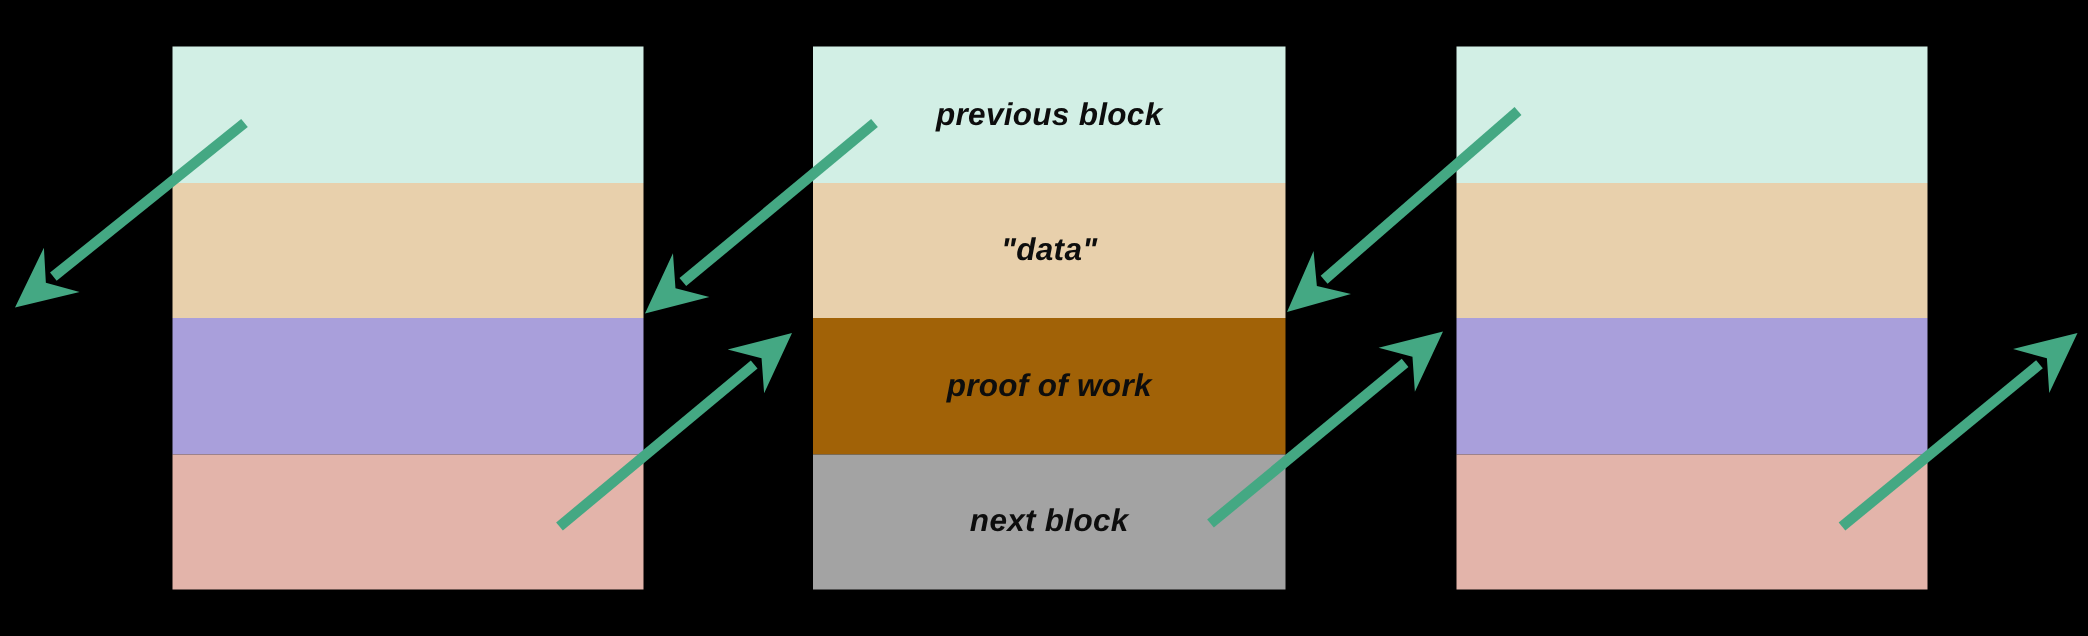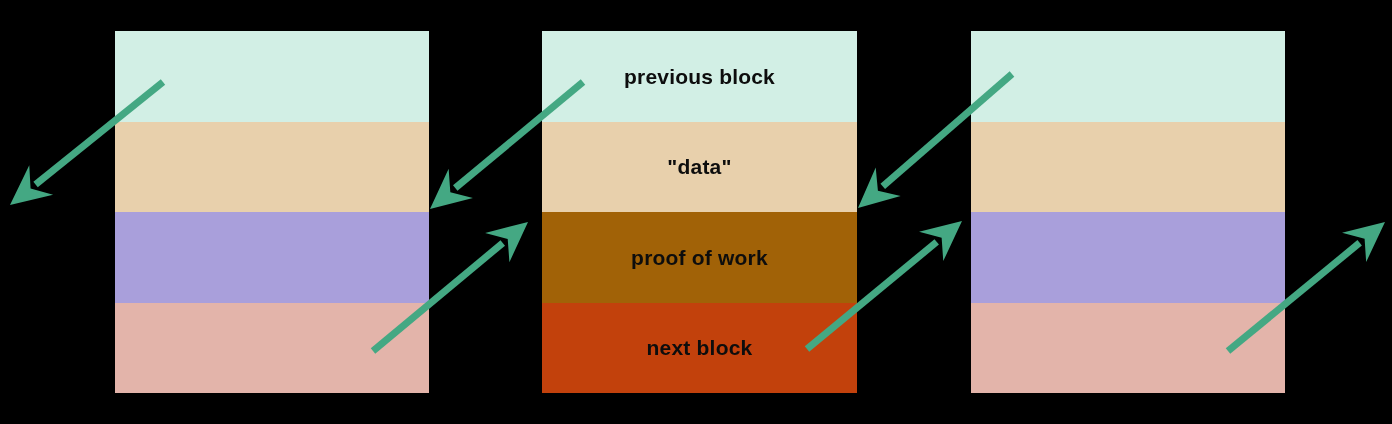--- a/index.html
+++ b/index.html
@@ -18,21 +18,21 @@
   }
   .block {
     position: absolute;
     top: 31px;
     height: 362px;
     width: 314px;
     display: flex;
     flex-direction: column;
   }
   #block-1 { left: 115px; }
-  #block-2 { left: 542px; width: 315px; }
+  #block-2 { left: 542px; width: 315px; font-style: italic; }
   #block-3 { left: 971px; }
 
   .band {
     flex: 1 1 0;
     display: flex;
     align-items: center;
     justify-content: center;
     position: relative;
   }
   .band-previous { background: #d2efe5; }
@@ -75,21 +75,21 @@
   <div class="block" id="block-2">
     <div class="band band-previous" style="background: rgb(210, 239, 229);">
       <span class="band-label">previous block</span>
     </div>
     <div class="band band-data" style="background: rgb(232, 208, 172);">
       <span class="band-label">"data"</span>
     </div>
     <div class="band band-pow" style="background: #a16207;">
       <span class="band-label">proof of work</span>
     </div>
-    <div class="band band-next" style="background: #c2410c;">
+    <div class="band band-next" style="background: #a3a3a3;">
       <span class="band-label">next block</span>
     </div>
   </div>
 
   <div class="block" id="block-3">
     <div class="band band-previous" style="background: rgb(210, 239, 229);"></div>
     <div class="band band-data" style="background: rgb(232, 208, 172);"></div>
     <div class="band band-pow" style="background: rgb(169, 159, 219);"></div>
     <div class="band band-next" style="background: rgb(227, 180, 170);"></div>
   </div>

